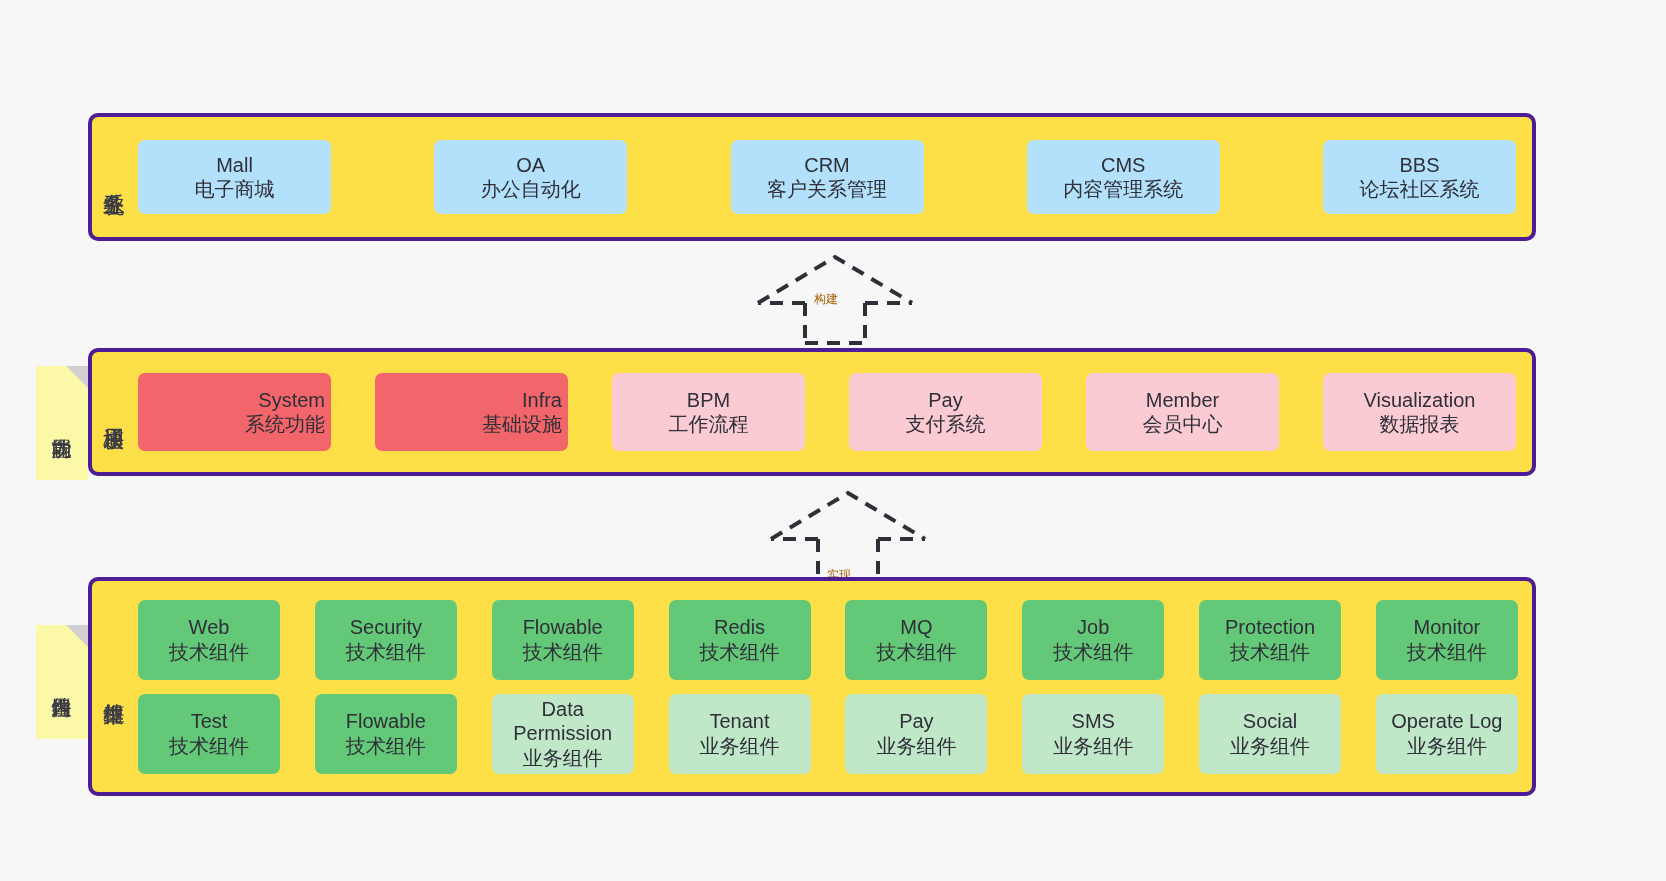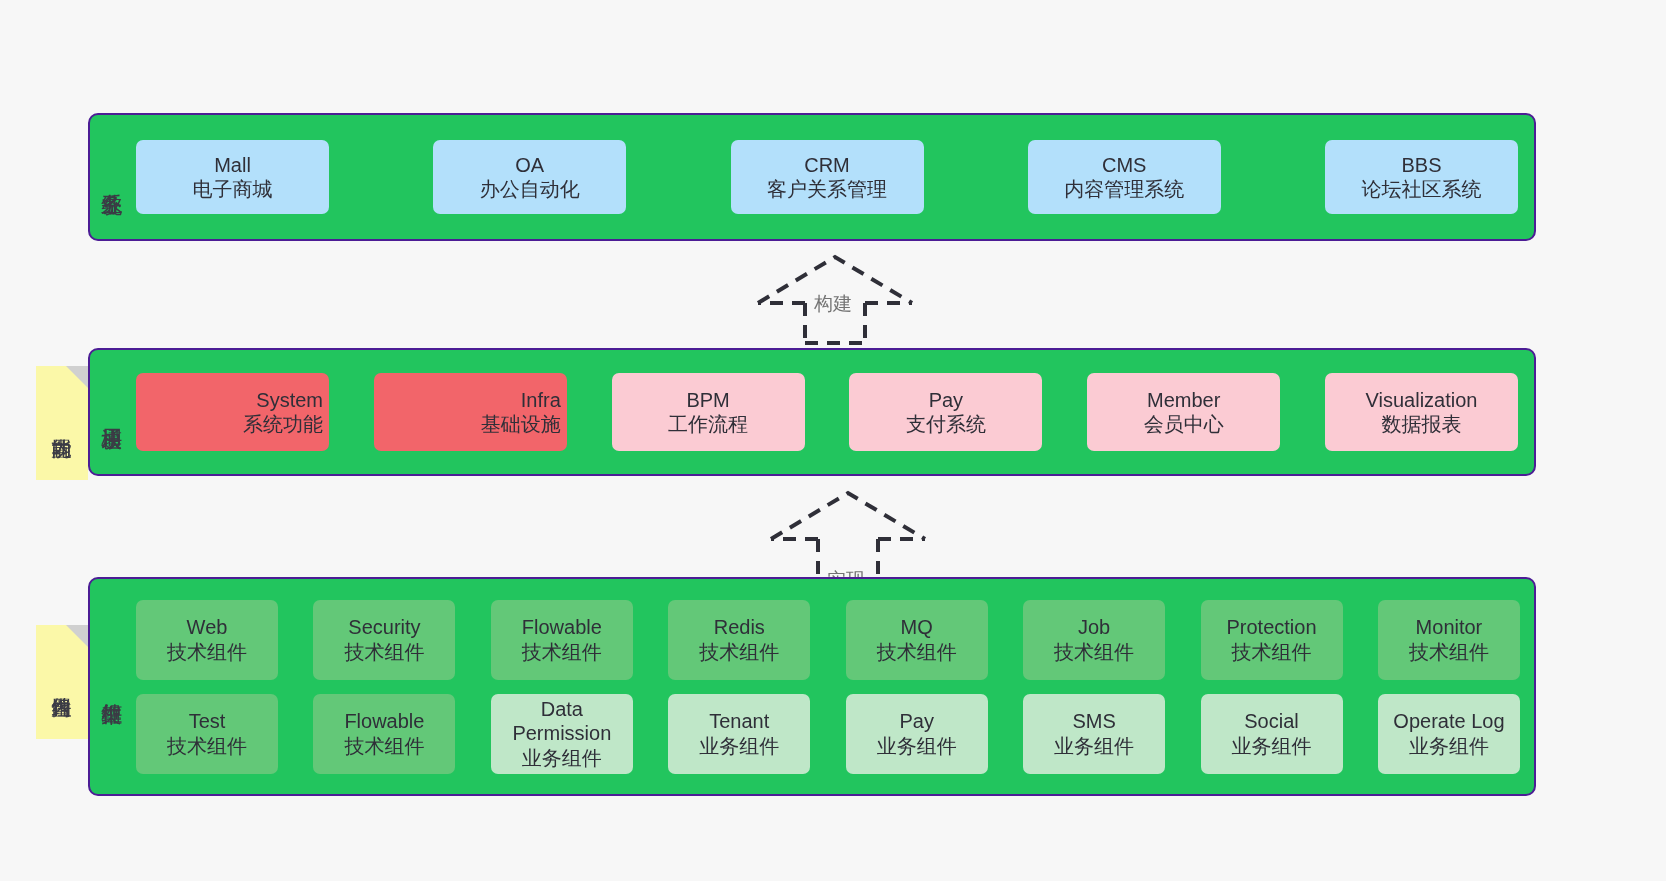--- a/index.html
+++ b/index.html
@@ -20,22 +20,22 @@
   #canvas {
     position: absolute;
     left: 0; top: 0;
     width: 1666px;
     height: 881px;
   }
 
   
   .section {
     position: absolute;
-    background: #22c55e;
-    border: 2px solid #4c1d95;
+    background: #fde047;
+    border: 4px solid #4c1d95;
     border-radius: 10px;
     box-sizing: border-box;
     display: flex;
     align-items: stretch;
   }
   .section-label {
     flex: 0 0 auto;
     width: 44px;
     display: flex;
     align-items: center;
@@ -133,22 +133,22 @@
   
   .arrow-wrap {
     position: absolute;
     pointer-events: none;
   }
   #arrow-build    { left: 750px; top: 253px; width: 170px; height: 92px; }
   #arrow-impl     { left: 763px; top: 489px; width: 170px; height: 92px; }
 
   .arrow-label {
     position: absolute;
-    font-size: 19px;
-    color: #737373;
+    font-size: 12px;
+    color: #a16207;
     background: transparent;
     white-space: nowrap;
     user-select: none;
   }
   #arrow-build .arrow-label { left: 64px; top: 38px; }
   #arrow-impl  .arrow-label { left: 64px; top: 38px; margin-top: 40px; }
 </style>
 </head>
 <body>
 

